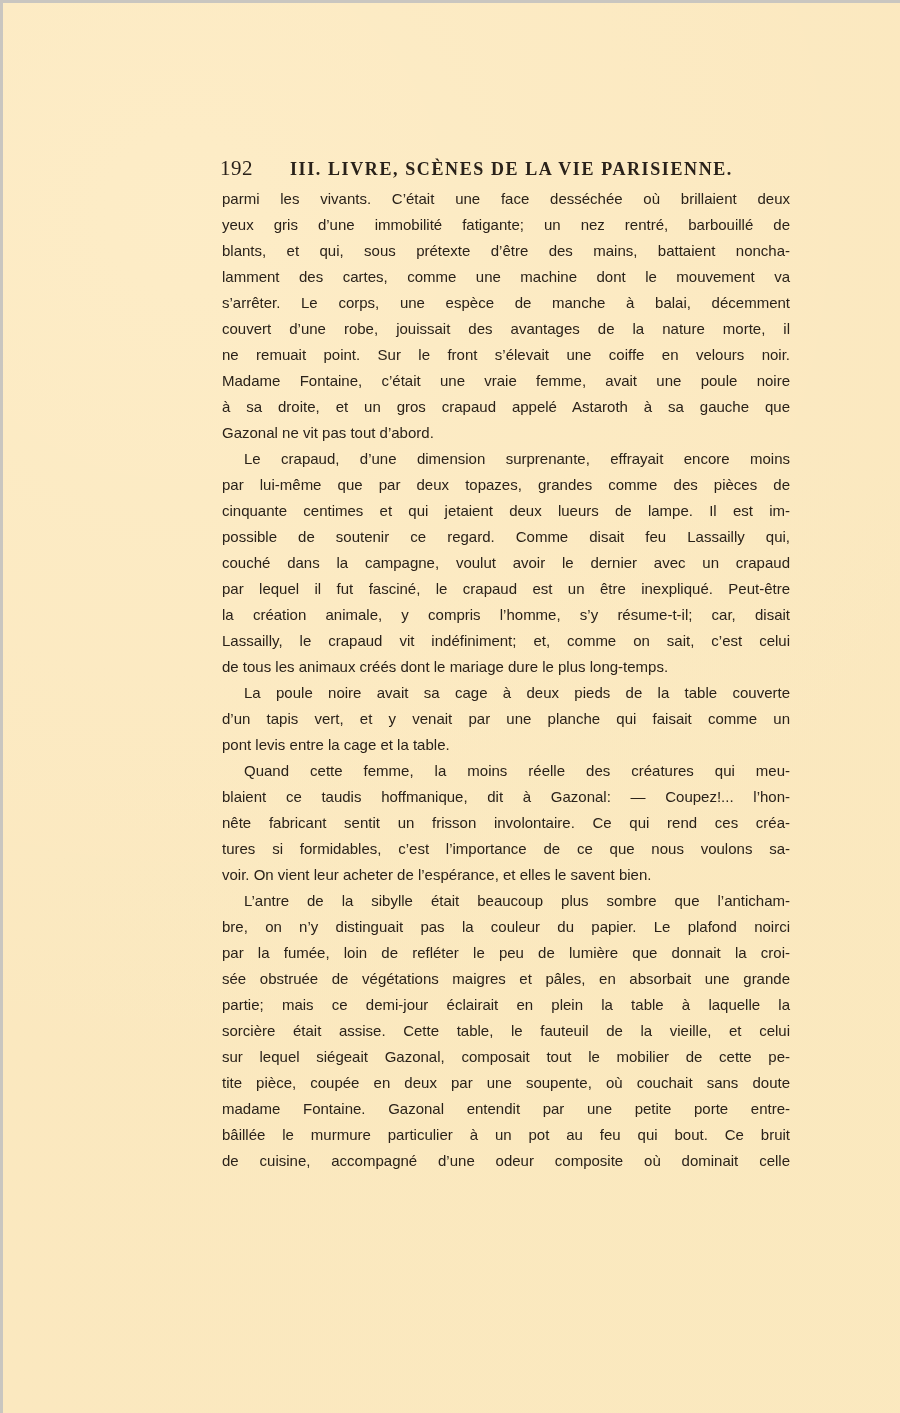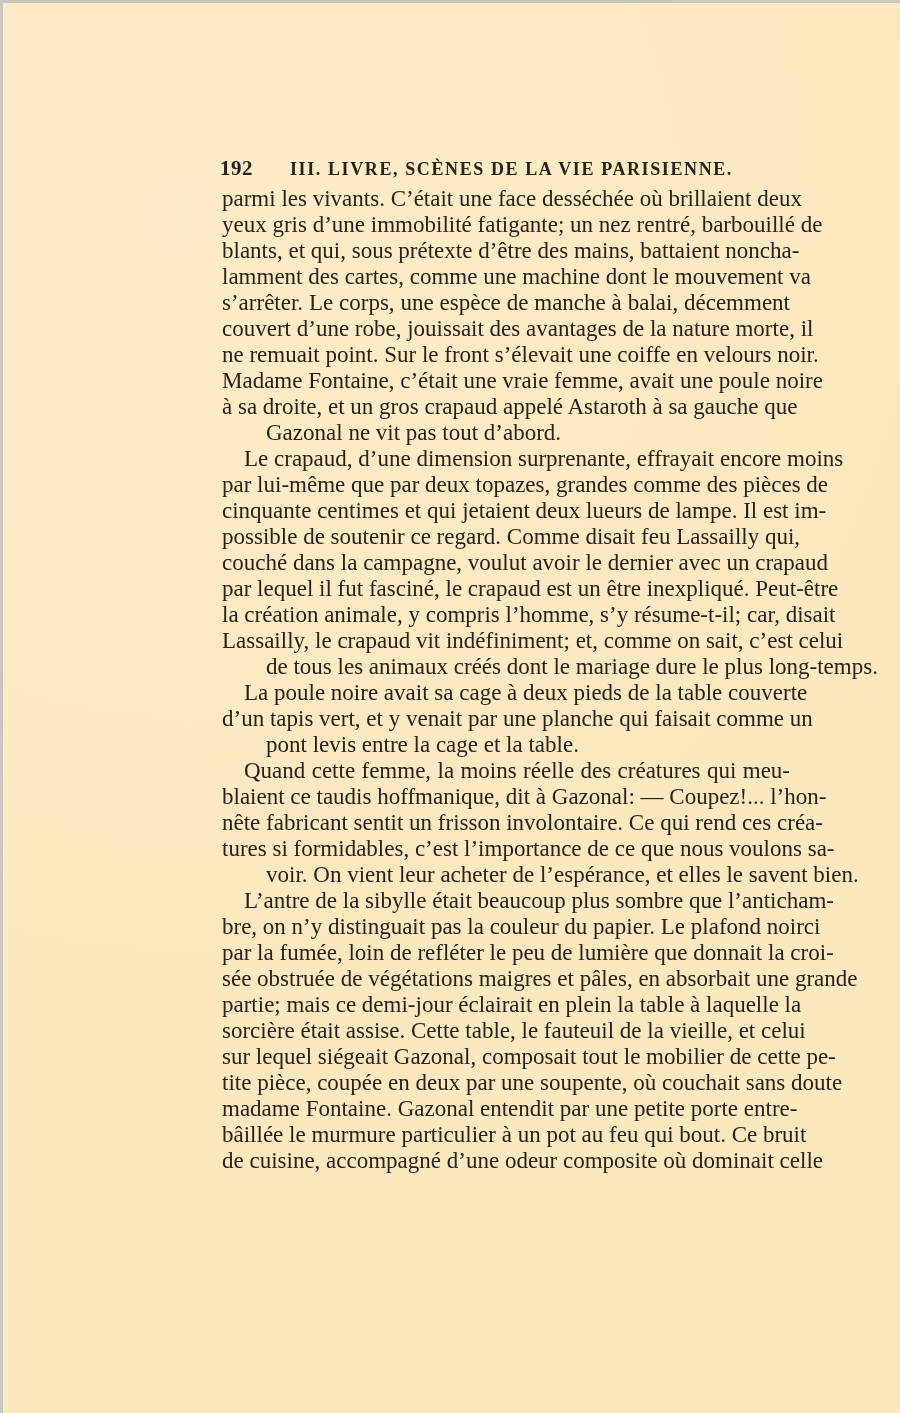--- a/index.html
+++ b/index.html
@@ -25,50 +25,50 @@
       top: 153px;
       width: 574px;
       height: 24px;
       font-family: "Liberation Serif", serif;
       color: #2a221a;
     }
     .page-number {
       position: absolute;
       left: 0; top: 0;
       font-size: 21px;
-      font-weight: bold;
+      font-weight: normal;
       letter-spacing: 0.5px;
     }
     .running-title {
       position: absolute;
       left: 70px; top: 3px;
       font-size: 18px;
       font-weight: bold;
       letter-spacing: 1.6px;
       white-space: nowrap;
     }
     .text-block {
       position: absolute;
       left: 219px;
       top: 183px;
       width: 568px;
-      font-family: Liberation Serif, serif;
-      font-size: 23px;
+      font-family: Liberation Sans, sans-serif;
+      font-size: 15px;
       color: #2a221a;
     }
     .line {
       height: 26px;
       line-height: 26px;
       white-space: nowrap;
       text-align: justify;
       text-align-last: justify;
       overflow: visible;
     }
     .line.indent { padding-left: 22px; }
-    .line.last { text-align-last: left; margin-left: 44px; }
+    .line.last { text-align-last: left; }
   </style>
 </head>
 <body>
 
 <div class="page">
   <div class="header">
     <span class="page-number">192</span>
     <span class="running-title">III. LIVRE, SCÈNES DE LA VIE PARISIENNE.</span>
   </div>
 

